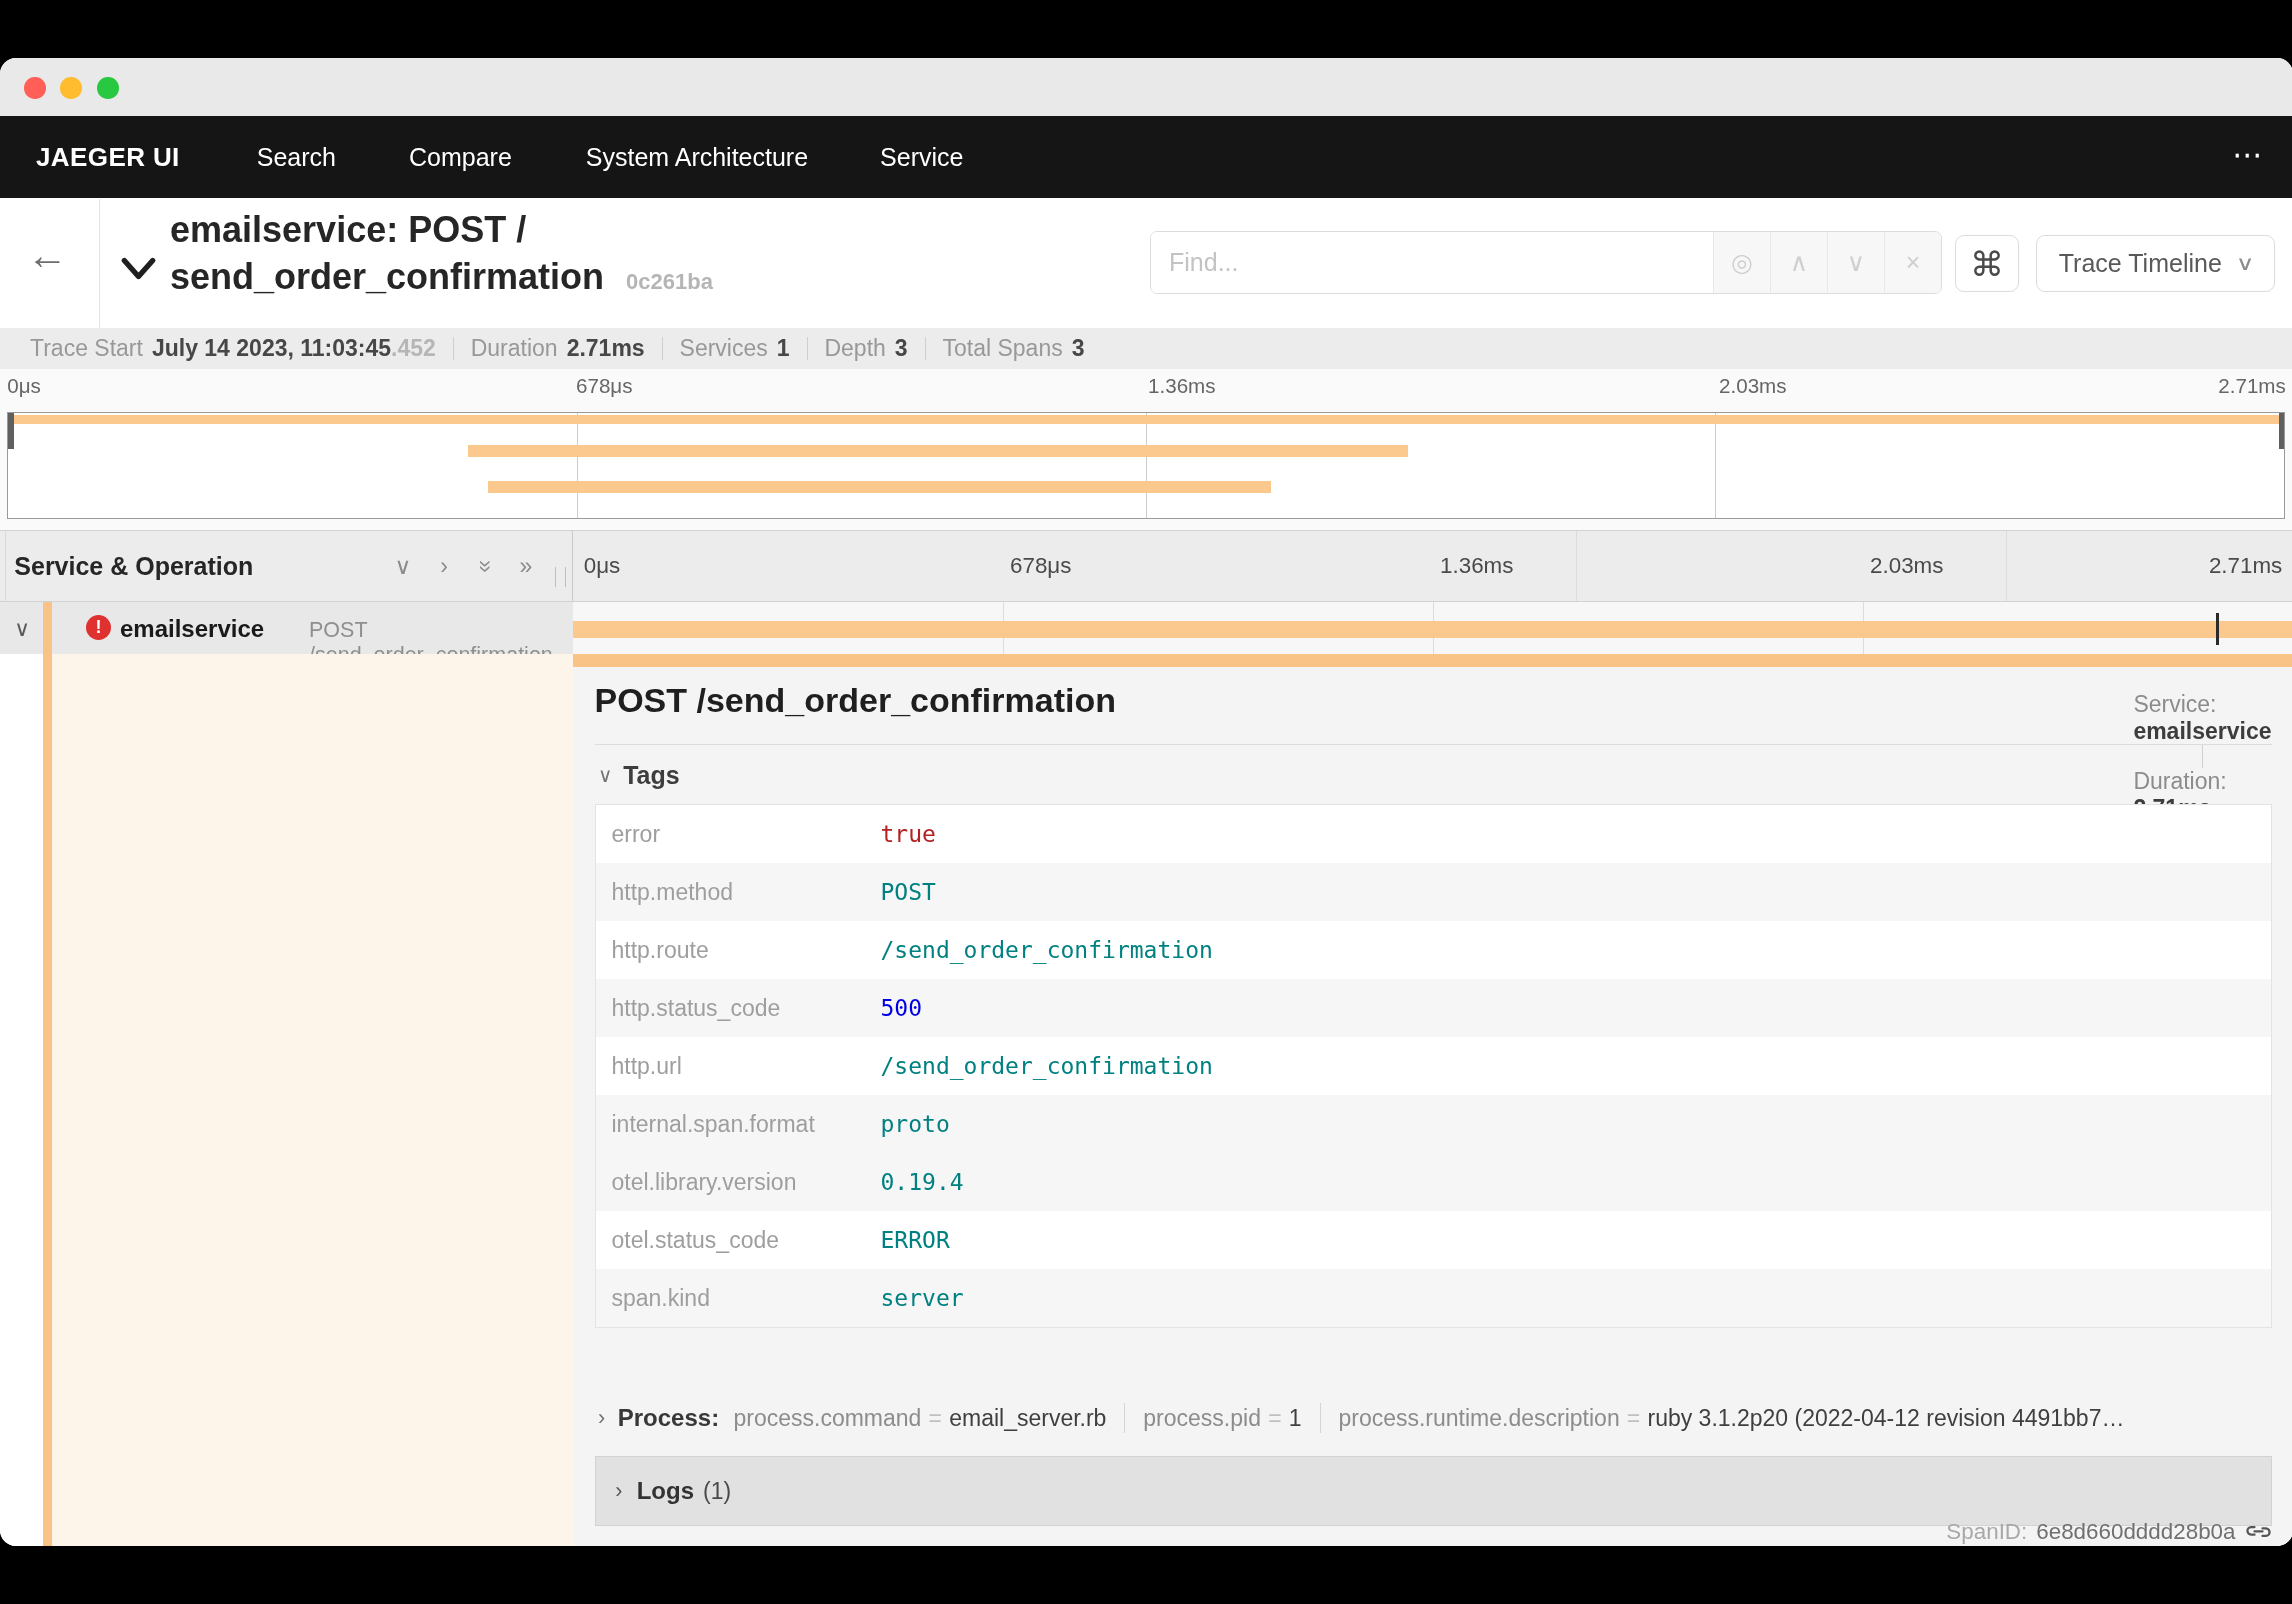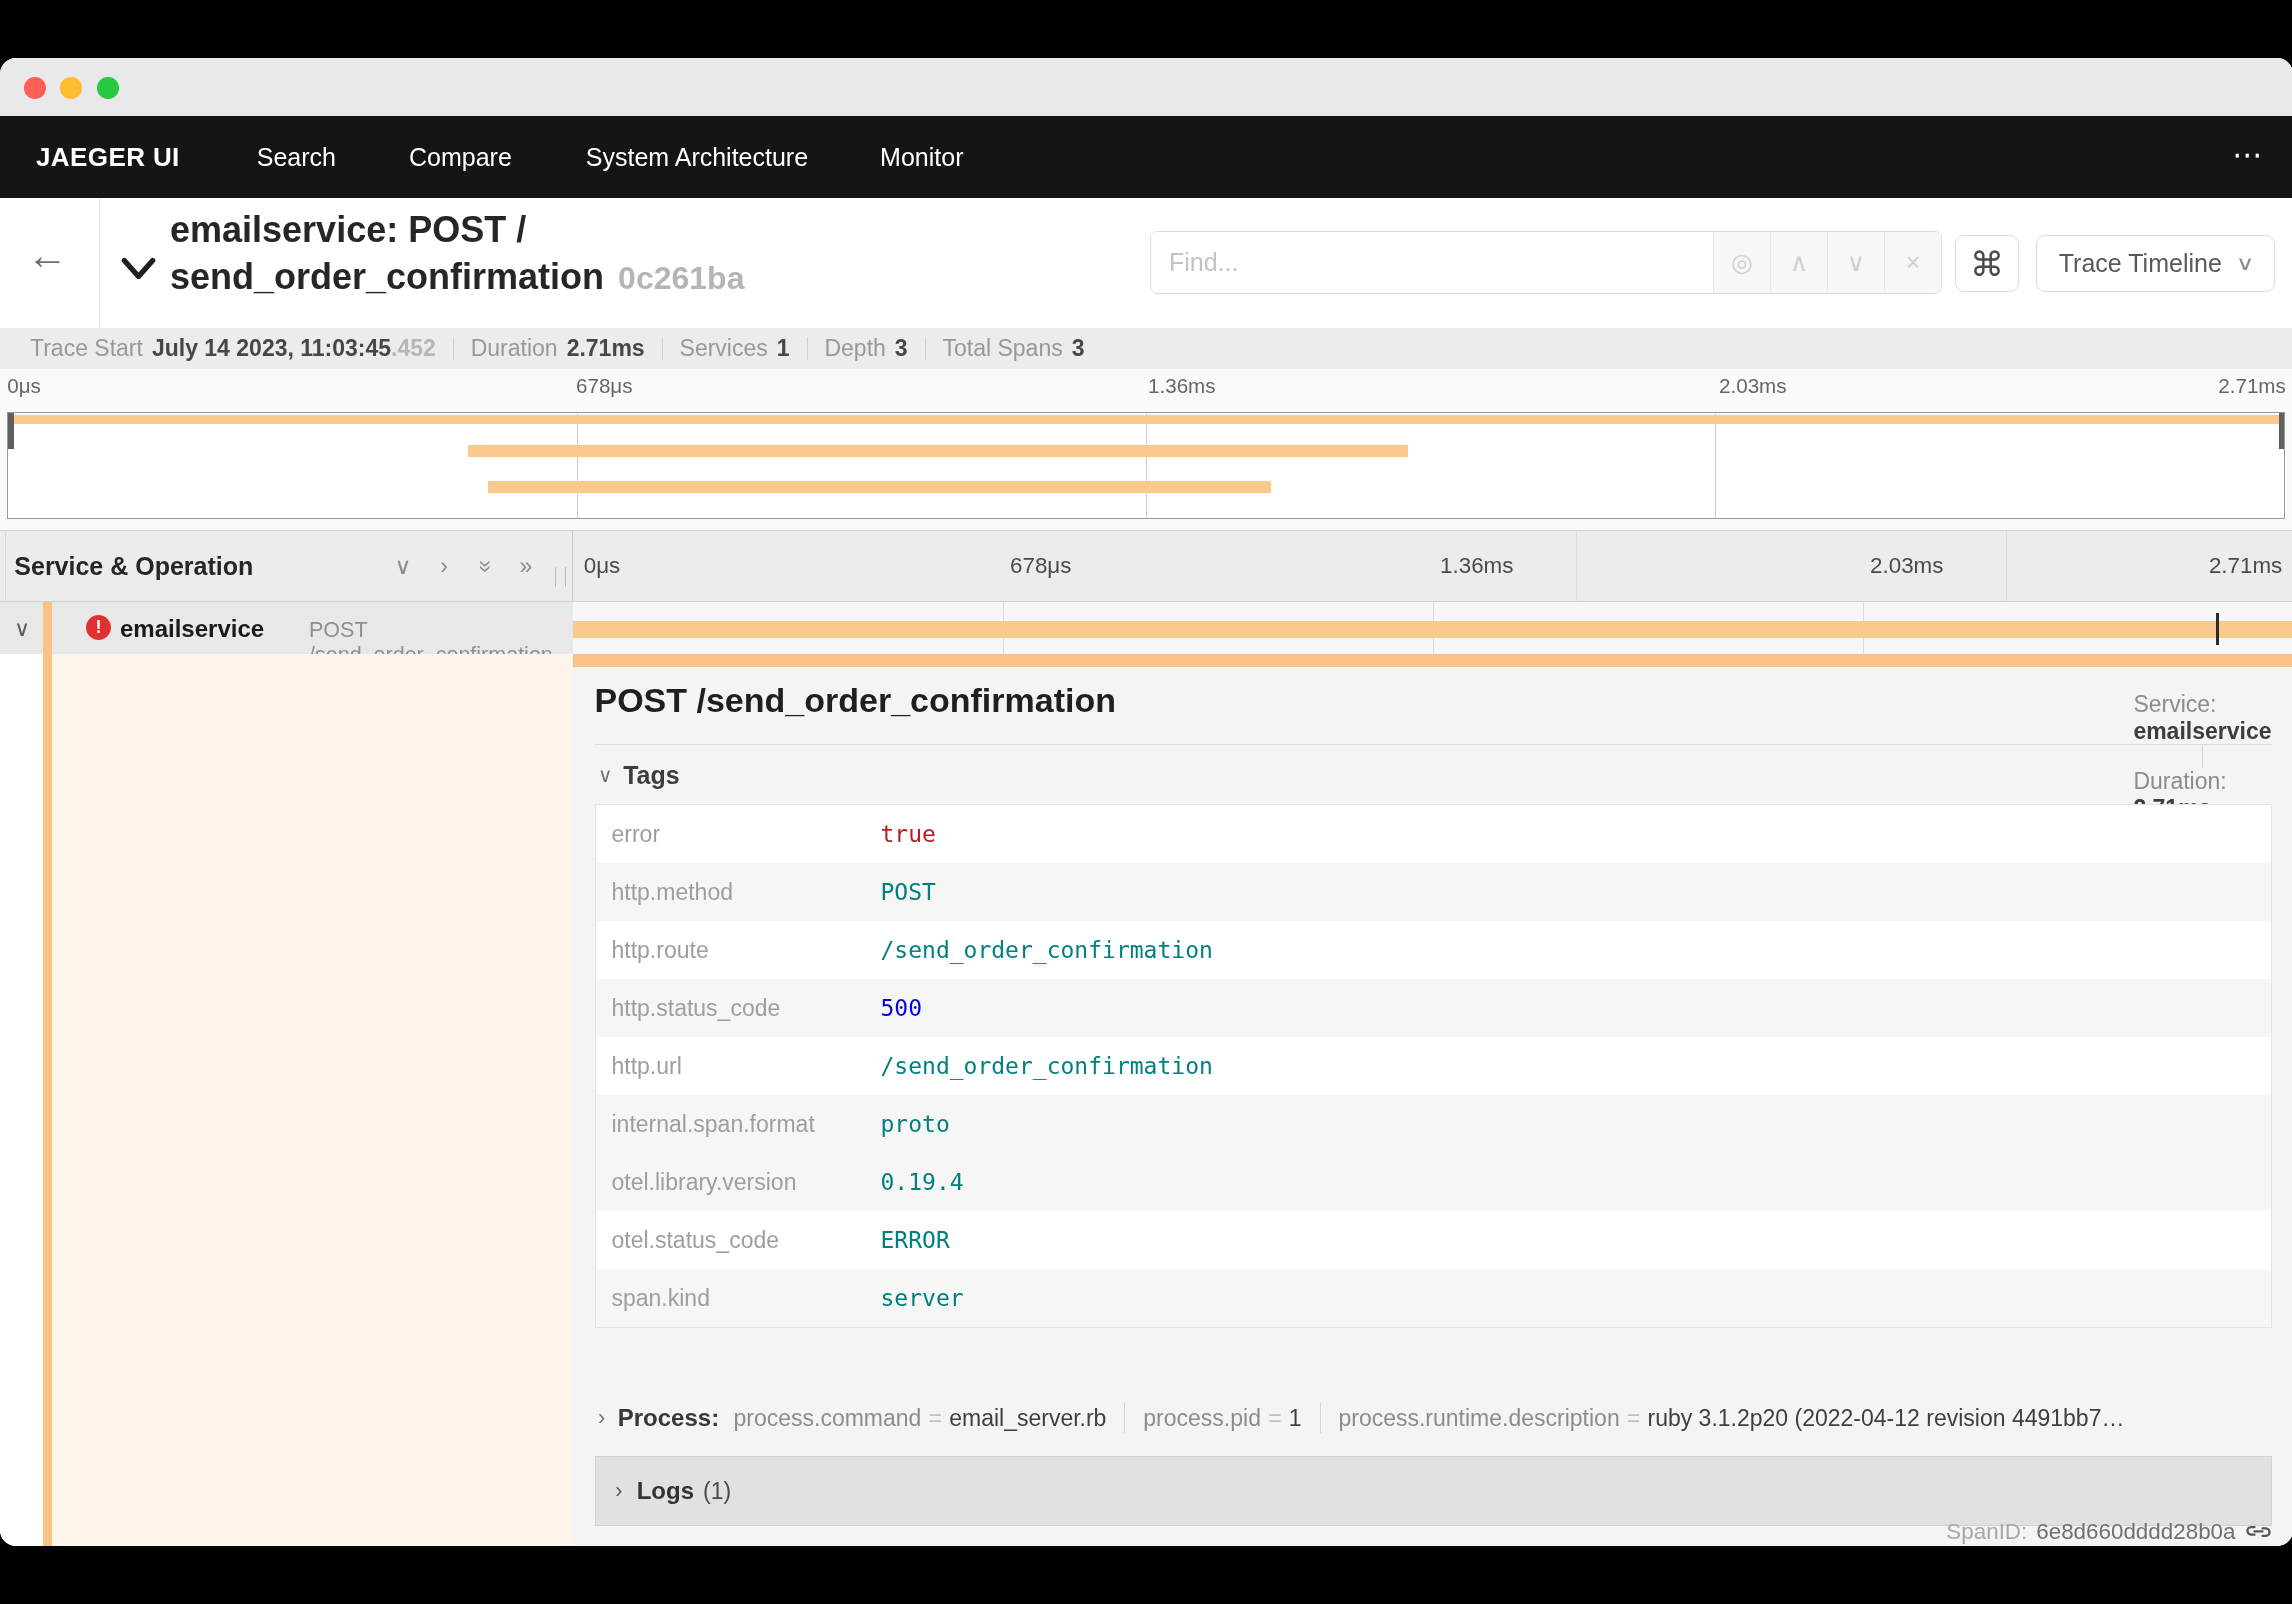--- a/index.html
+++ b/index.html
@@ -22,21 +22,21 @@
   .nav-item.i1{margin-left:73px;}
   .nav-item.i2{margin-left:74px;}
   .nav-item.i3{margin-left:72px;}
   .nav-more{position:absolute;right:29px;top:50%;transform:translateY(-58%);font-size:30px;color:#fff;letter-spacing:1.8px;}
   
   .thdr{position:absolute;left:0;top:141px;width:2293px;height:129px;background:#fff;}
   .back-col{position:absolute;left:0;top:0;width:99px;height:129px;border-right:0.9px solid #e3e3e3;}
   .back-arrow{position:absolute;left:27px;top:36px;font-size:41px;color:#6e6e6e;line-height:1;}
   .title-chevron{position:absolute;left:119px;top:56px;}
   .trace-title{position:absolute;left:170px;top:7.2px;font-size:36px;line-height:47px;font-weight:bold;color:#262626;}
-  .trace-id{font-weight:bold;font-size:32px;color:#b5b5b5;margin-left:14px;}
+  .trace-id{font-weight:bold;font-size:22px;color:#b5b5b5;margin-left:22px;}
   .find-group{position:absolute;left:1150px;top:32px;width:792px;height:63px;border:1.8px solid #dcdcdc;
               border-radius:7.2px;display:flex;box-sizing:border-box;background:#fff;overflow:hidden;justify-content:space-between;}
   .find-input{flex:1;border:none;outline:none;font-size:25px;color:#444;padding:0 18px;
               font-family:"Liberation Sans",sans-serif;background:#fff;}
   .find-input::placeholder{color:#c3c3c3;}
   .fbtn{width:56px;display:flex;align-items:center;justify-content:center;background:#f7f7f7;
         border-left:0.9px solid #e8e8e8;color:#cfcfcf;font-size:25px;}
   .cmd-btn{position:absolute;left:1955px;top:36px;width:64px;height:57px;border:1.8px solid #dcdcdc;border-radius:9px;
            background:#fff;display:flex;align-items:center;justify-content:center;font-size:34px;color:#4a4a4a;box-sizing:border-box;}
   .view-btn{position:absolute;left:2036px;top:36px;width:239px;height:57px;border:1.8px solid #dcdcdc;border-radius:9px;
@@ -156,21 +156,21 @@
       <span class="tl red"></span>
       <span class="tl yellow"></span>
       <span class="tl green"></span>
     </div>
 
     <div class="nav">
       <span class="brand">JAEGER UI</span>
       <span class="nav-item i0">Search</span>
       <span class="nav-item i1">Compare</span>
       <span class="nav-item i2">System Architecture</span>
-      <span class="nav-item i3">Monitor</span>
+      <span class="nav-item i3">Service</span>
       <span class="nav-more">⋯</span>
     </div>
 
     <div class="thdr">
       <div class="back-col">
         <span class="back-arrow">←</span>
       </div>
       <svg class="title-chevron" width="39" height="27" viewBox="0 0 44 30">
         <polyline points="6,6 22,24 38,6" fill="none" stroke="#1f1f1f" stroke-width="6" stroke-linecap="round" stroke-linejoin="round"></polyline>
       </svg>

